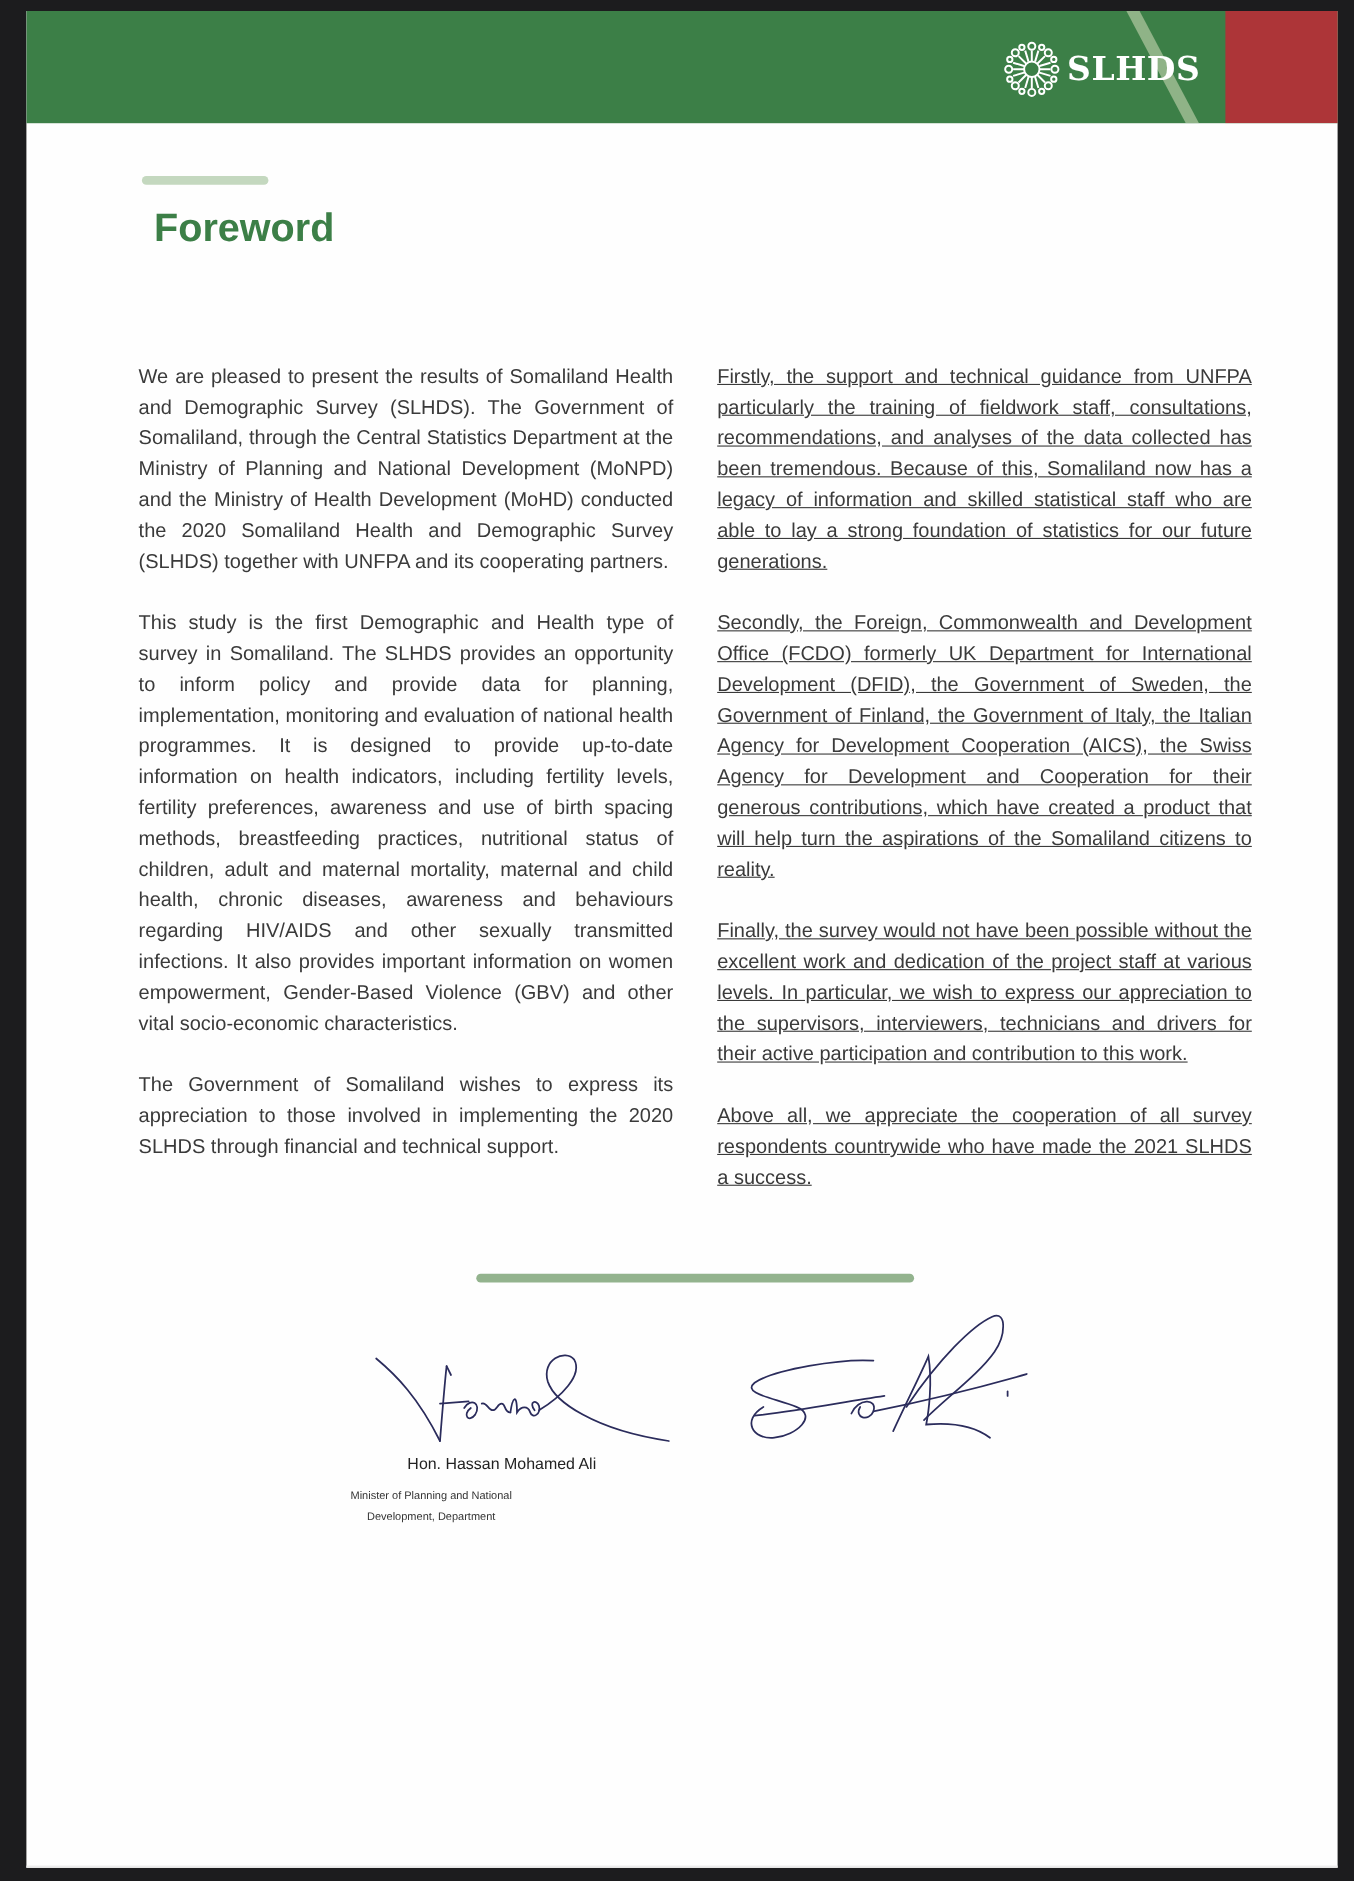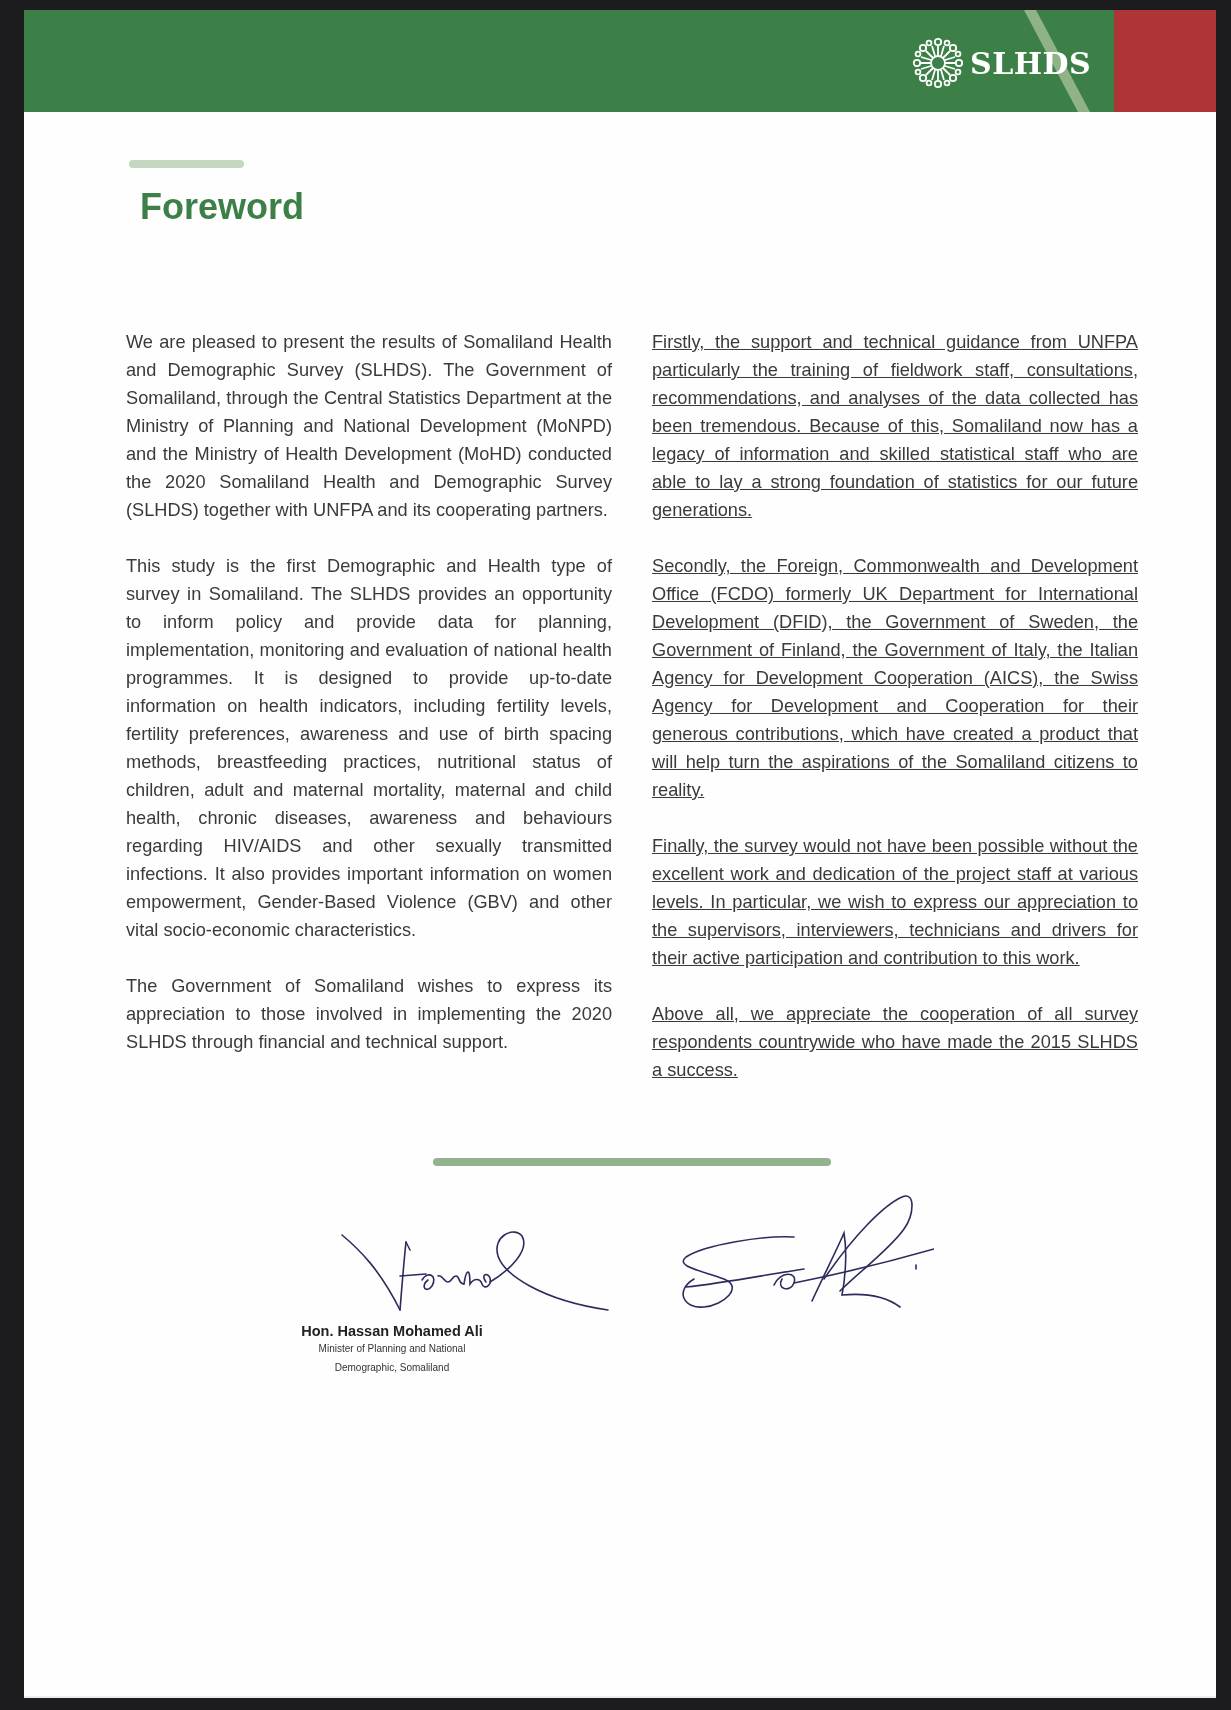--- a/index.html
+++ b/index.html
@@ -73,21 +73,21 @@
     position: absolute; left: 409px; top: 1148px;
     width: 398px; height: 8px; border-radius: 4px;
     background: #93b38e;
   }
   .sig-img { position: absolute; }
   .signer {
     position: absolute; top: 1313px;
     width: 300px; text-align: center;
     color: #222;
   }
-  .signer-name { font-weight: bold; font-size: 14.5px; margin-bottom: 0; }
+  .signer-name { font-weight: normal; font-size: 14.5px; margin-bottom: 12px; text-align: right; }
   .signer-title { font-size: 10px; line-height: 19px; color: #333; }
 </style>
 </head>
 <body>
 
 <div class="page">
 
   <div class="header">
     <div class="header-red"></div>
     <svg class="header-svg" width="1192" height="102">
@@ -135,21 +135,21 @@
   <div class="col col-left">
     <p>We are pleased to present the results of Somaliland Health and Demographic Survey (SLHDS). The Government of Somaliland, through the Central Statistics Department at the Ministry of Planning and National Development (MoNPD) and the Ministry of Health Development (MoHD) conducted the 2020 Somaliland Health and Demographic Survey (SLHDS) together with UNFPA and its cooperating partners.</p>
     <p>This study is the first Demographic and Health type of survey in Somaliland. The SLHDS provides an opportunity to inform policy and provide data for planning, implementation, monitoring and evaluation of national health programmes. It is designed to provide up-to-date information on health indicators, including fertility levels, fertility preferences, awareness and use of birth spacing methods, breastfeeding practices, nutritional status of children, adult and maternal mortality, maternal and child health, chronic diseases, awareness and behaviours regarding HIV/AIDS and other sexually transmitted infections. It also provides important information on women empowerment, Gender-Based Violence (GBV) and other vital socio-economic characteristics.</p>
     <p>The Government of Somaliland wishes to express its appreciation to those involved in implementing the 2020 SLHDS through financial and technical support.</p>
   </div>
 
   <div class="col col-right">
     <p>Firstly, the support and technical guidance from UNFPA particularly the training of fieldwork staff, consultations, recommendations, and analyses of the data collected has been tremendous. Because of this, Somaliland now has a legacy of information and skilled statistical staff who are able to lay a strong foundation of statistics for our future generations.</p>
     <p>Secondly, the Foreign, Commonwealth and Development Office (FCDO) formerly UK Department for International Development (DFID), the Government of Sweden, the Government of Finland, the Government of Italy, the Italian Agency for Development Cooperation (AICS), the Swiss Agency for Development and Cooperation for their generous contributions, which have created a product that will help turn the aspirations of the Somaliland citizens to reality.</p>
     <p>Finally, the survey would not have been possible without the excellent work and dedication of the project staff at various levels. In particular, we wish to express our appreciation to the supervisors, interviewers, technicians and drivers for their active participation and contribution to this work.</p>
-    <p>Above all, we appreciate the cooperation of all survey respondents countrywide who have made the 2015 SLHDS a success.</p>
+    <p>Above all, we appreciate the cooperation of all survey respondents countrywide who have made the 2021 SLHDS a success.</p>
   </div>
 
   <div class="divider"></div>
 
   <svg class="sig-img" style="left:316px; top:1180px;" width="280" height="135" viewBox="0 0 280 135">
     <g fill="none" stroke="#2b2c5c" stroke-width="1.6" stroke-linecap="round">
       <path d="M2 45 C20 60, 40 80, 60 120"></path>
       <path d="M60 120 C62 95, 64 70, 66 52"></path>
       <path d="M66 52 L70 60"></path>
       <path d="M60 86 L86 84"></path>
@@ -168,17 +168,17 @@
       <path d="M130 108 C150 104, 200 94, 270 74"></path>
       <path d="M148 126 C160 100, 175 70, 180 58 C184 82, 180 110, 178 120 C200 118, 220 120, 236 132"></path>
       <path d="M160 104 C190 60, 220 30, 238 22 C252 16, 250 40, 240 54 C226 74, 196 96, 176 116"></path>
       <path d="M252 90 L252 94"></path>
     </g>
   </svg>
 
   <div class="signer" style="left:218px;">
     <div class="signer-name">Hon. Hassan Mohamed Ali</div>
     <div class="signer-title">Minister of Planning and National</div>
-    <div class="signer-title">Demographic, Somaliland</div>
+    <div class="signer-title">Development, Department</div>
   </div>
 
 
 </div>
 
 </body></html>

